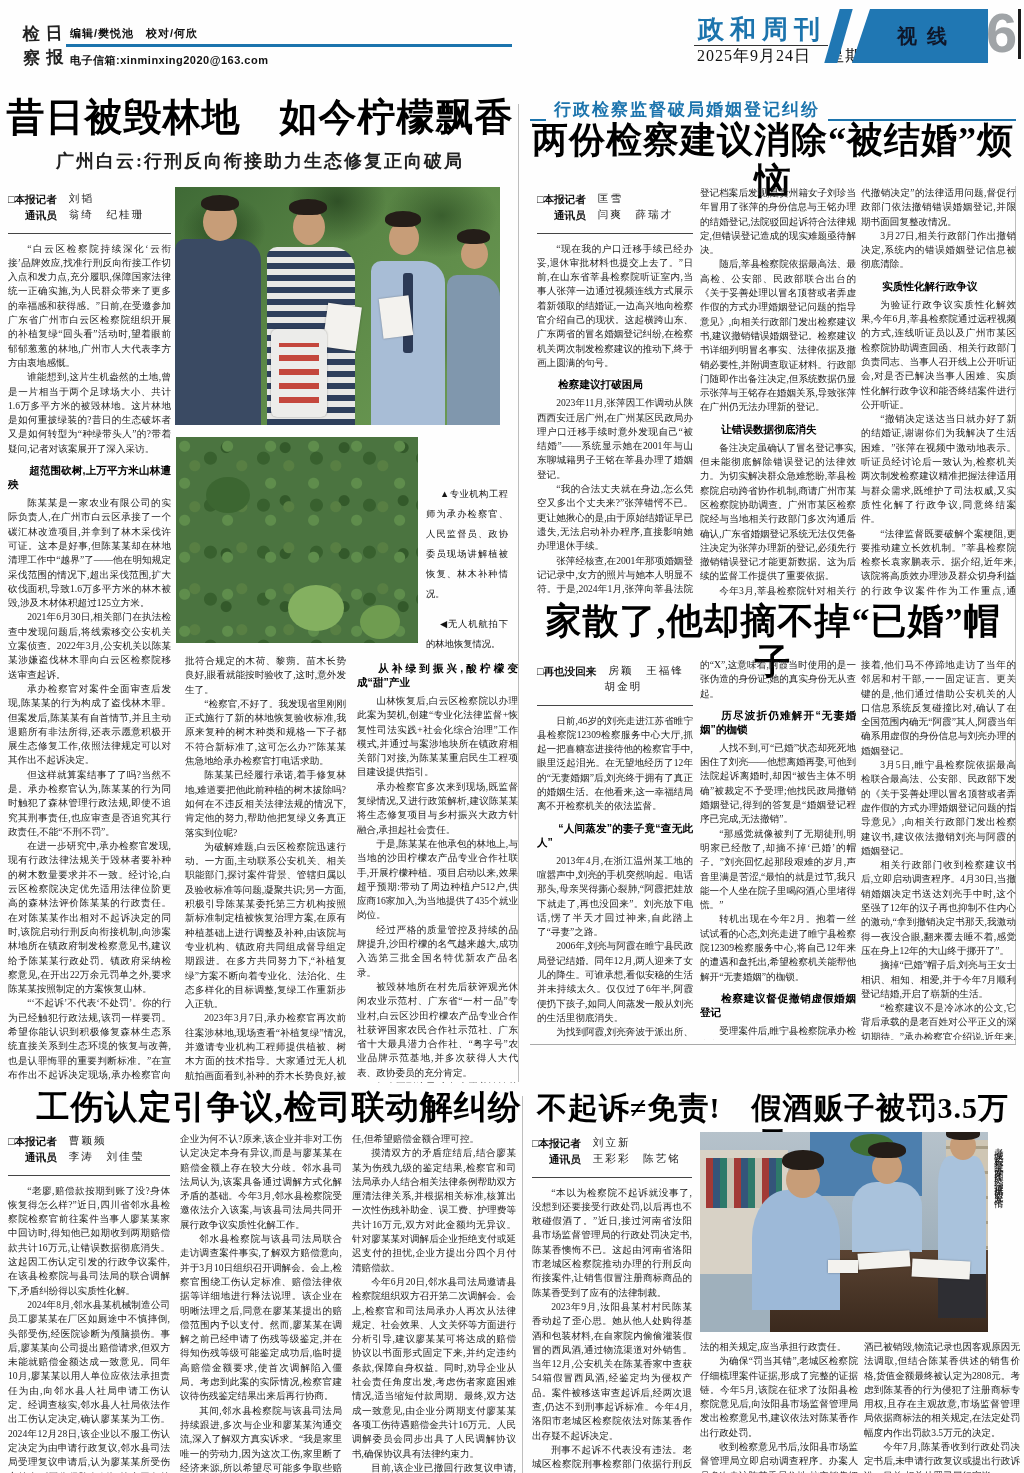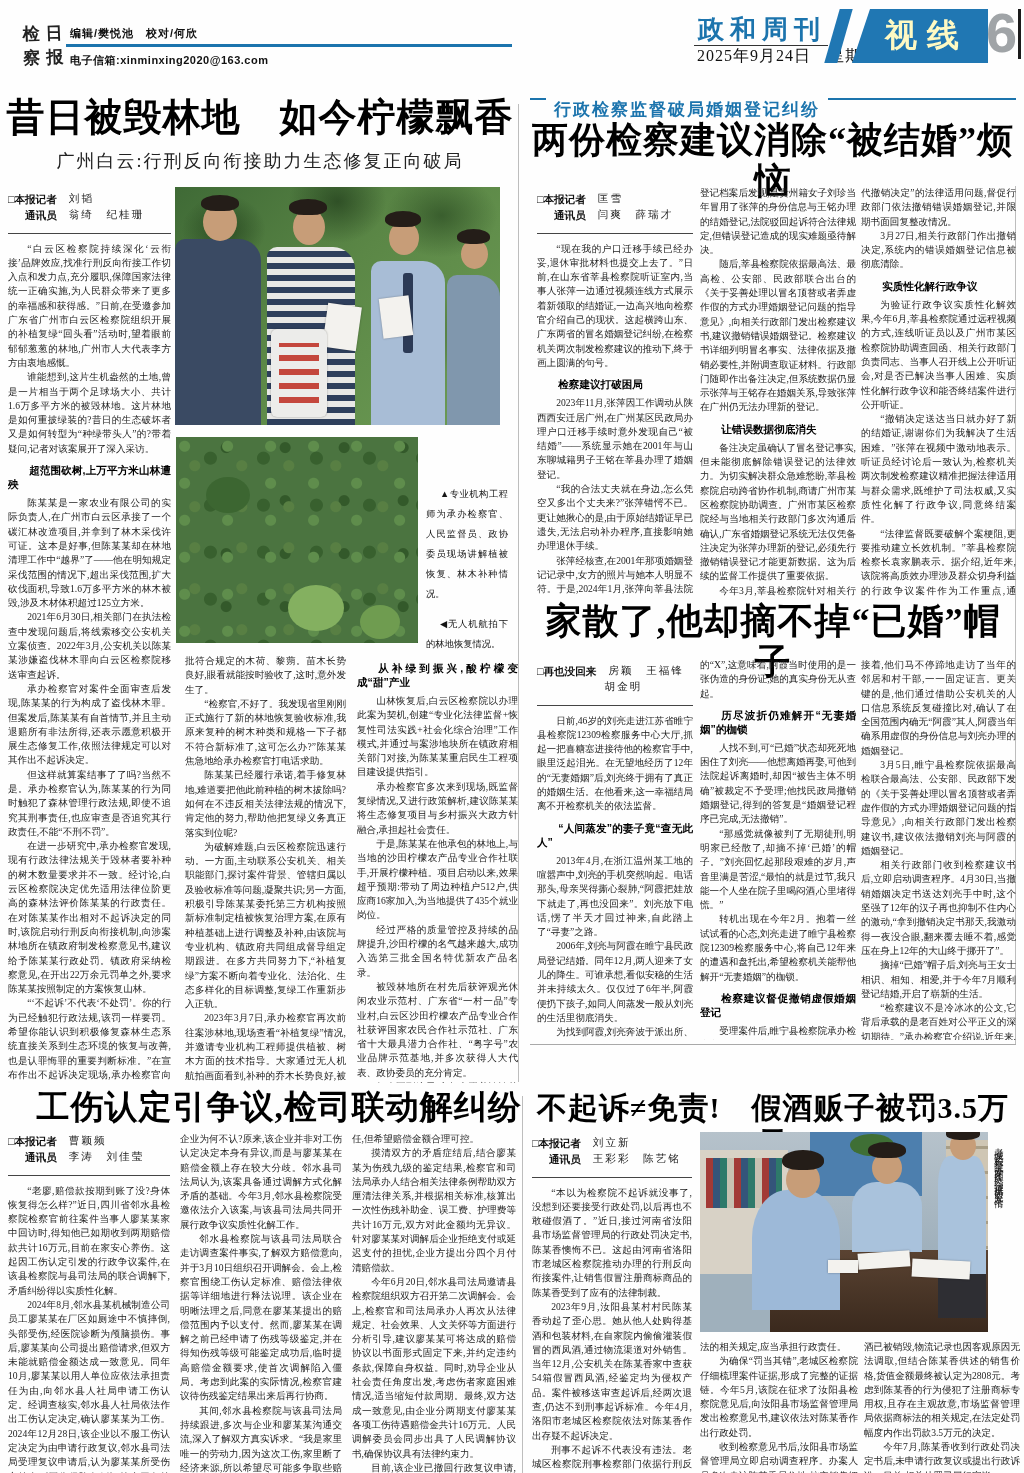--- a/index.html
+++ b/index.html
@@ -13,33 +13,33 @@
         font-weight:900;font-size:17px;line-height:24px;text-align:center;transform:rotate(-2deg);color:#222;}
   .ed-line{left:70px;top:26px;font-size:11px;font-weight:bold;color:#111;letter-spacing:1px;}
   .blue-rule{left:66px;top:44px;width:446px;height:3px;background:#1c74ad;}
   .email-line{left:70px;top:53px;font-size:11px;font-weight:bold;color:#111;letter-spacing:.5px;}
   .weekly{left:698px;top:12px;width:140px;font-size:26px;font-weight:900;color:#1c74ad;letter-spacing:6px;}
   .date-rule{left:694px;top:45px;width:134px;height:1px;background:#333;}
   .date-line{left:697px;top:46px;font-size:16px;color:#111;letter-spacing:1px;}
   .banner-slash{left:832px;top:9px;width:13px;height:54px;background:#2077b3;transform:skewX(-16deg);}
   .banner{left:852px;top:9px;width:136px;height:54px;background:#2077b3;
           clip-path:polygon(18px 0,100% 0,100% 100%,0 100%);display:flex;align-items:center;justify-content:center;}
-  .banner span{color:#fef9c3;font-size:32px;font-weight:900;letter-spacing:10px;padding-left:14px;}
+  .banner span{color:#0f172a;font-size:20px;font-weight:900;letter-spacing:10px;padding-left:14px;}
   .pagenum{left:986px;top:0px;font-size:56px;font-weight:900;color:#a0a4a7;}
   .pagenum-bar{left:1018px;top:9px;width:3px;height:50px;background:#1b1b1b;}
 
   
   .vrule{width:1px;background:#bdbdbd;}
   .hrule{height:1px;background:#a9a9a9;}
 
   
   .hl{font-weight:900;text-align:center;color:#000;letter-spacing:1px;line-height:1.15;}
   .hl1{left:0;top:96px;width:520px;font-size:38px;}
-  .sub1{left:0;top:149px;width:520px;font-size:18px;text-align:center;color:#222;letter-spacing:2px;}
-  .eyebrow{left:530px;top:98px;width:486px;display:flex;align-items:flex-start;gap:8px;}
+  .sub1{left:0;top:149px;width:520px;font-size:18px;text-align:center;color:#222;letter-spacing:2px;font-weight:bold;}
+  .eyebrow{left:530px;top:98px;width:486px;display:flex;align-items:flex-end;gap:8px;}
   .etext{color:#1c74ad;font-weight:900;font-size:17px;letter-spacing:2px;white-space:nowrap;}
   .eline{height:2px;background:#1c74ad;}
   .eline.s{width:16px;}
   .eline.l{flex:1;}
   .hl2{left:528px;top:120px;width:490px;font-size:36px;}
   .hl3{left:528px;top:601px;width:490px;font-size:36px;}
   .hl4{left:0;top:1089px;width:520px;font-size:33px;margin-left:19px;}
   .hl5{left:524px;top:1091px;width:498px;font-size:30px;}
 
   
@@ -284,21 +284,21 @@
       <div class="brow">
           <span class="brole">□本报记者</span>
           <span class="bnames">曹颖频</span>
         </div>
       <div class="brow b2">
           <span class="brole">通讯员</span>
           <span class="bnames">李涛　刘佳莹</span>
         </div>
     </div>
     <div>
-        <p class="p">“老廖,赔偿款按期到账了没?身体恢复得怎么样?”近日,四川省邻水县检察院检察官前往案件当事人廖某某家中回访时,得知他已如期收到两期赔偿款共计16万元,目前在家安心养伤。这起因工伤认定引发的行政争议案件,在该县检察院与县司法局的联合调解下,矛盾纠纷得以实质性化解。</p>
+        <p class="p">“老廖,赔偿款按期到账了没?身体恢复得怎么样?”近日,四川省邻水县检察院检察官前往案件当事人廖某某家中回访时,得知他已如期收到两期赔偿款共计16万元,让错误数据彻底消失。这起因工伤认定引发的行政争议案件,在该县检察院与县司法局的联合调解下,矛盾纠纷得以实质性化解。</p>
         <p class="p">2024年8月,邻水县某机械制造公司员工廖某某在厂区如厕途中不慎摔倒,头部受伤,经医院诊断为颅脑损伤。事后,廖某某向公司提出赔偿请求,但双方未能就赔偿金额达成一致意见。同年10月,廖某某以用人单位应依法承担责任为由,向邻水县人社局申请工伤认定。经调查核实,邻水县人社局依法作出工伤认定决定,确认廖某某为工伤。2024年12月28日,该企业以不服工伤认定决定为由申请行政复议,邻水县司法局受理复议申请后,认为廖某某所受伤害符合《工伤保险条例》第十四条第(二)项的规定,工伤认定程序合法、依据充分。</p>
       </div>
   </div>
   <div class="abs col" style="left:180px;top:1132px;width:162px;height:341px;">
     <div>
         <p class="pc">企业为何不认?原来,该企业并非对工伤认定决定本身有异议,而是与廖某某在赔偿金额上存在较大分歧。邻水县司法局认为,该案具备通过调解方式化解矛盾的基础。今年3月,邻水县检察院受邀依法介入该案,与该县司法局共同开展行政争议实质性化解工作。</p>
         <p class="p">邻水县检察院与该县司法局联合走访调查案件事实,了解双方赔偿意向,并于3月10日组织召开调解会。会上,检察官围绕工伤认定标准、赔偿法律依据等详细地进行释法说理。该企业在明晰法理之后,同意在廖某某提出的赔偿范围内予以支付。然而,廖某某在调解之前已经申请了伤残等级鉴定,并在得知伤残等级可能鉴定成功后,临时提高赔偿金额要求,使首次调解陷入僵局。考虑到此案的实际情况,检察官建议待伤残鉴定结果出来后再行协商。</p>
         <p class="p">其间,邻水县检察院与该县司法局持续跟进,多次与企业和廖某某沟通交流,深入了解双方真实诉求。“我是家里唯一的劳动力,因为这次工伤,家里断了经济来源,所以希望尽可能多争取些赔偿金,用于后续治疗和生活。”廖某某说出心里话。同时,该公司负责人表示,愿意履行责</p>
       </div>
   </div>

